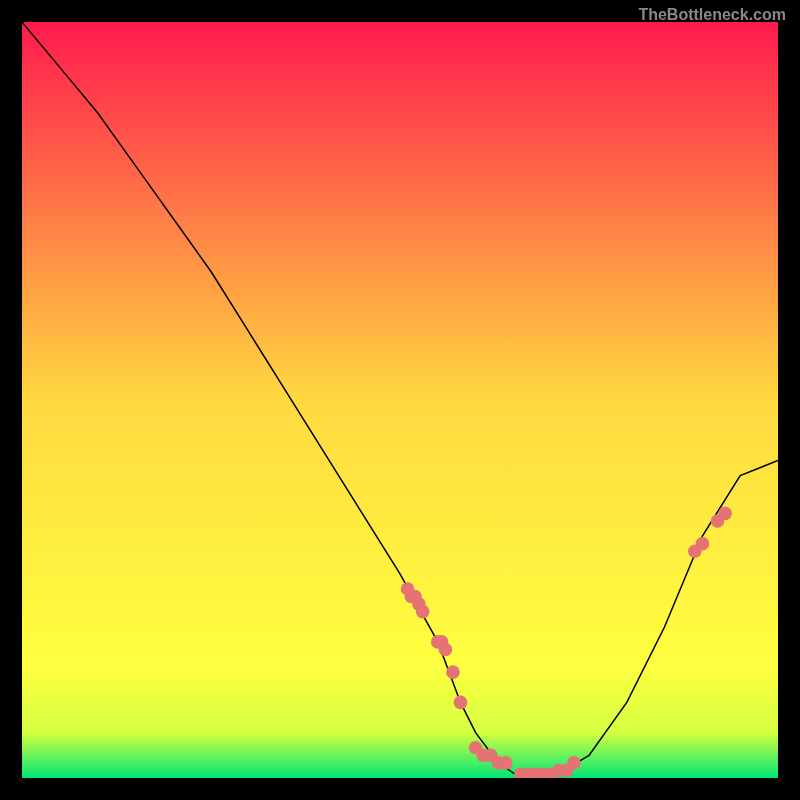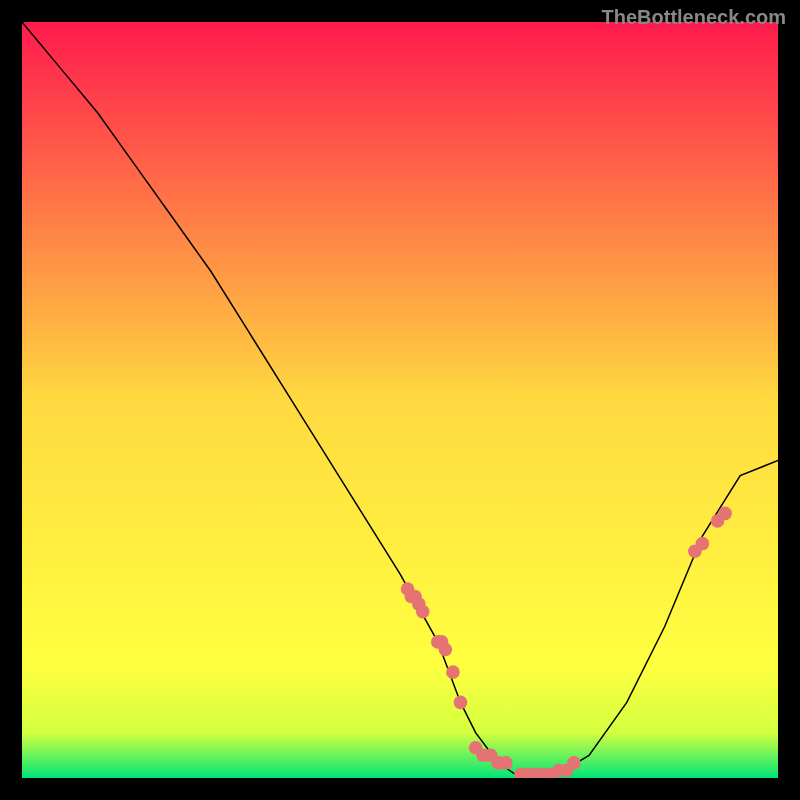--- a/index.html
+++ b/index.html
@@ -9,21 +9,21 @@
     background: #000;
     position: relative;
     overflow: hidden;
     font-family: Arial, sans-serif;
   }
   .attribution {
     position: absolute;
     top: 6px;
     right: 14px;
     color: #888;
-    font-size: 20px;
+    font-size: 16px;
     font-weight: bold;
     z-index: 10;
   }
   .plot-area {
     position: absolute;
     left: 22px;
     top: 22px;
     width: 756px;
     height: 756px;
     overflow: hidden;

